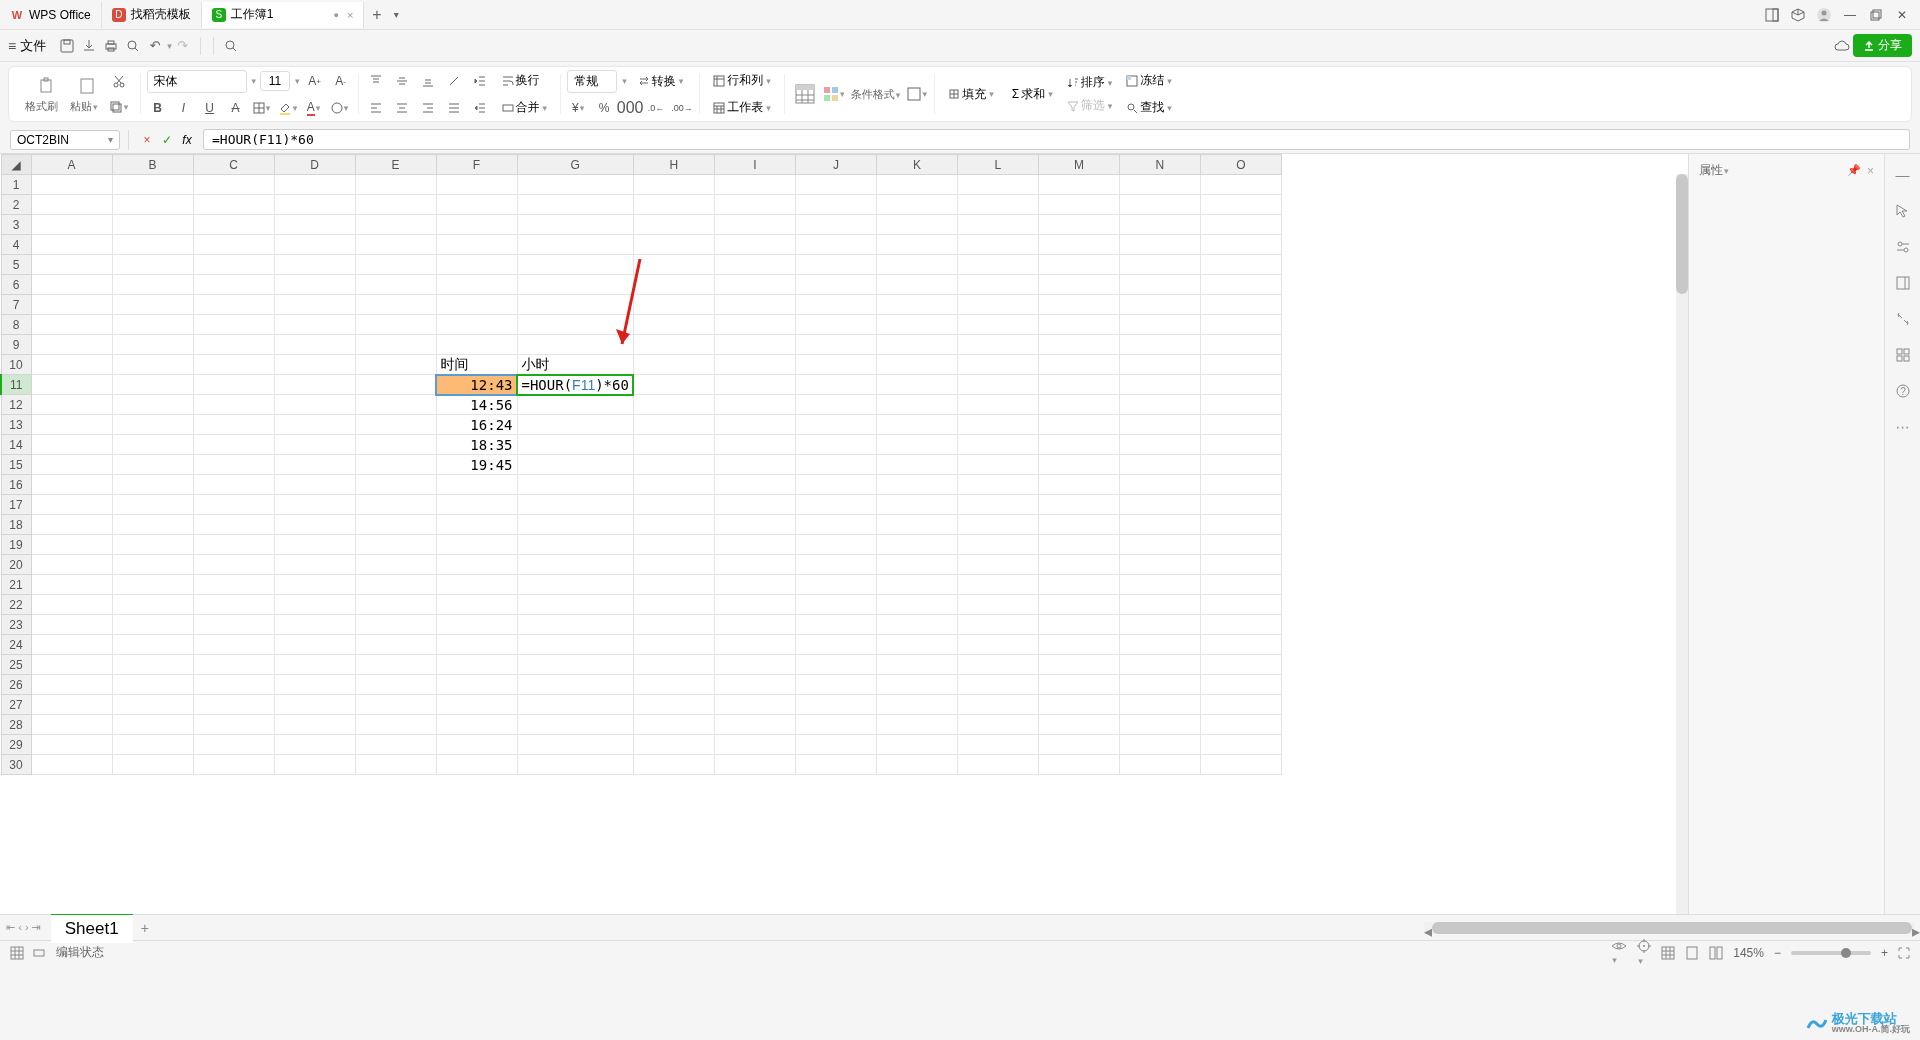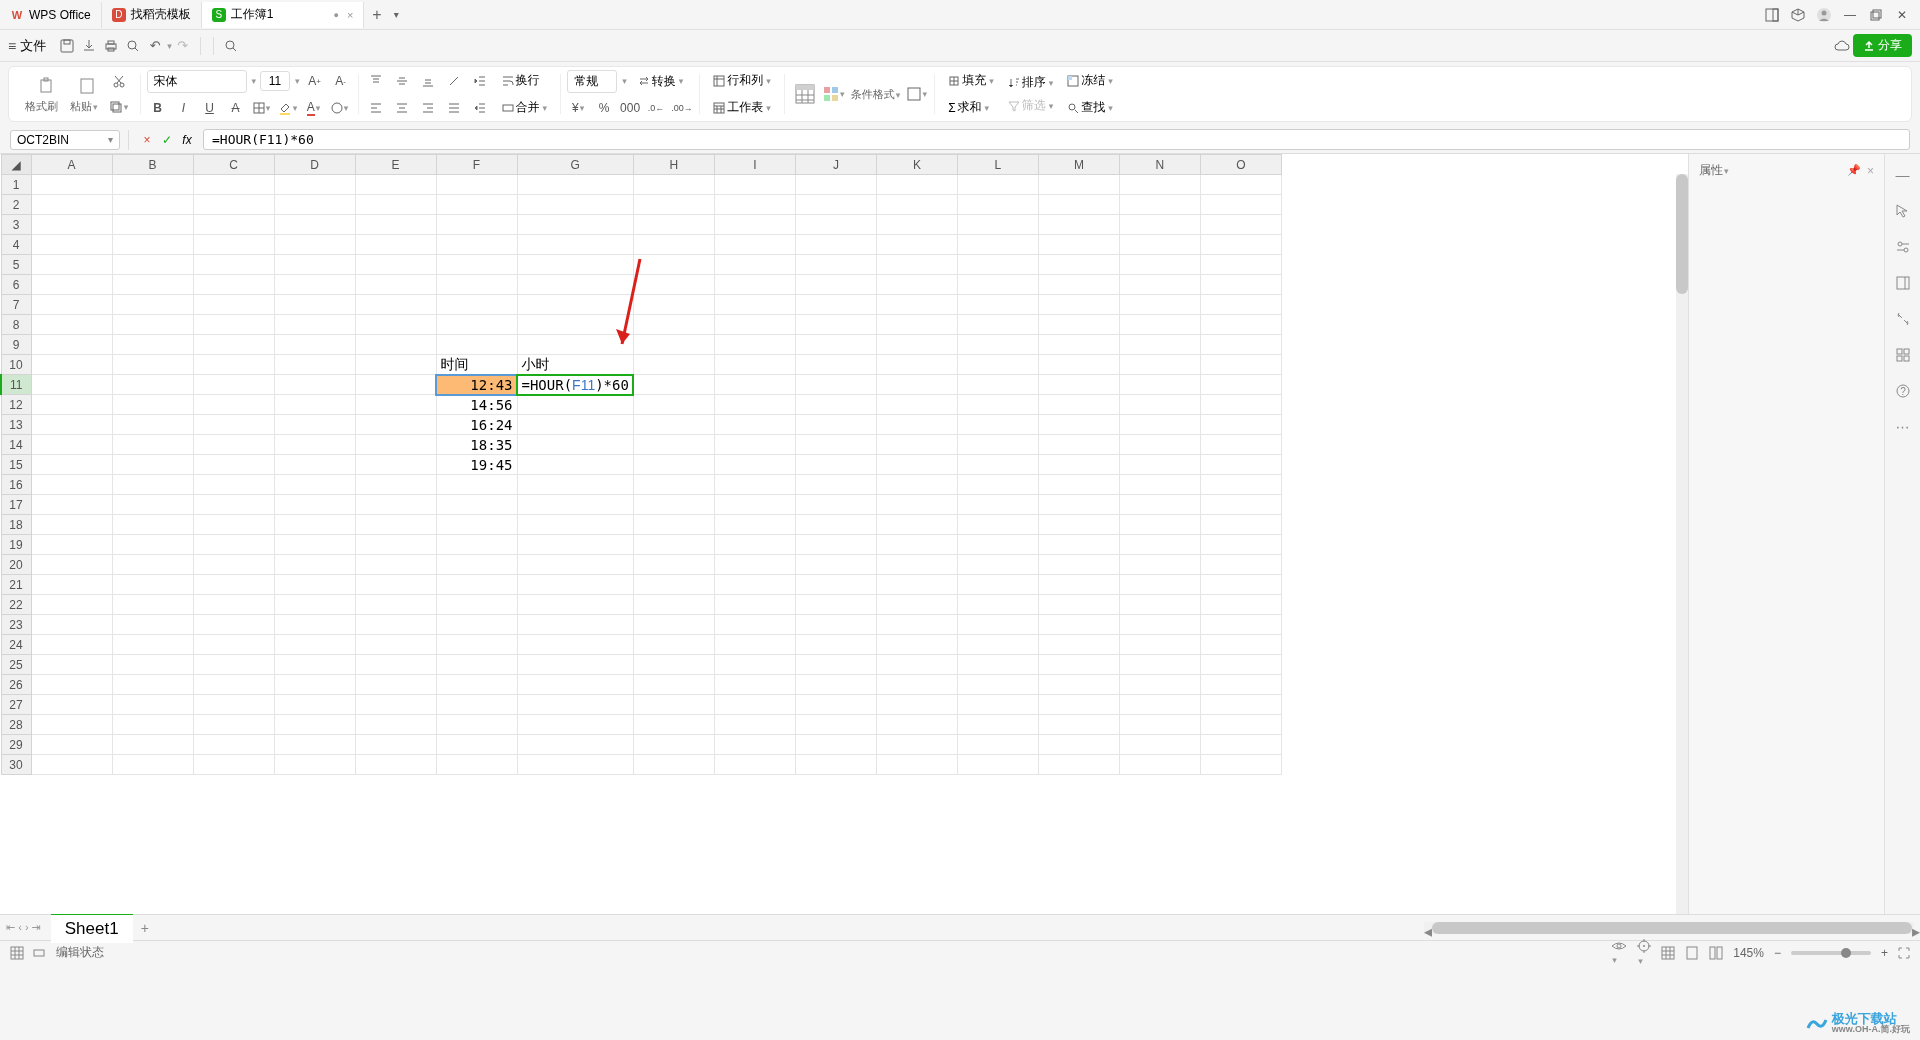--- a/index.html
+++ b/index.html
@@ -355,21 +355,21 @@
           <svg width="12" height="12" viewBox="0 0 12 12">
             <path d="M2 4 L10 4 M8 2 L10 4 L8 6 M10 8 L2 8 M4 6 L2 8 L4 10" fill="none" stroke="#666"></path>
           </svg>
           <span>转换</span>
           <span class="tb-dd">▾</span>
         </span>
     </div>
     <div class="tb-row">
       <span class="tb-btn">¥<span class="tb-dd">▾</span></span>
       <span class="tb-btn">%</span>
-      <span class="tb-btn" style="font-size:12px">000</span>
+      <span class="tb-btn" style="font-size:16px">000</span>
       <span class="tb-btn" style="font-size:9px">.0←</span>
       <span class="tb-btn" style="font-size:9px">.00→</span>
     </div>
   </div>
   <span class="tb-sep"></span>
 
   <div style="display:flex;flex-direction:column;gap:4px">
     <span class="tb-combo">
         <svg width="12" height="12" viewBox="0 0 12 12">
           <rect x="1" y="1" width="10" height="10" fill="none" stroke="#666"></rect>
@@ -411,21 +411,21 @@
     <span class="tb-label"><span>条件格式</span><span class="tb-dd">▾</span></span>
   </div>
   <span class="tb-btn">
       <svg width="14" height="14" viewBox="0 0 14 14">
         <rect x="1" y="1" width="12" height="12" fill="none" stroke="#666"></rect>
       </svg>
       <span class="tb-dd">▾</span>
     </span>
   <span class="tb-sep"></span>
 
-  <div style="display:flex;flex-direction:column;gap:4px">
+  <div style="display:flex;flex-direction:row;gap:4px">
     <span class="tb-combo">
         <svg width="12" height="12" viewBox="0 0 12 12">
           <rect x="2" y="2" width="8" height="8" fill="none" stroke="#666"></rect>
           <path d="M6 2 L6 10 M2 6 L10 6" stroke="#666"></path>
         </svg>
         <span>填充</span>
         <span class="tb-dd">▾</span>
       </span>
     <span class="tb-combo">Σ <span>求和</span><span class="tb-dd">▾</span></span>
   </div>

